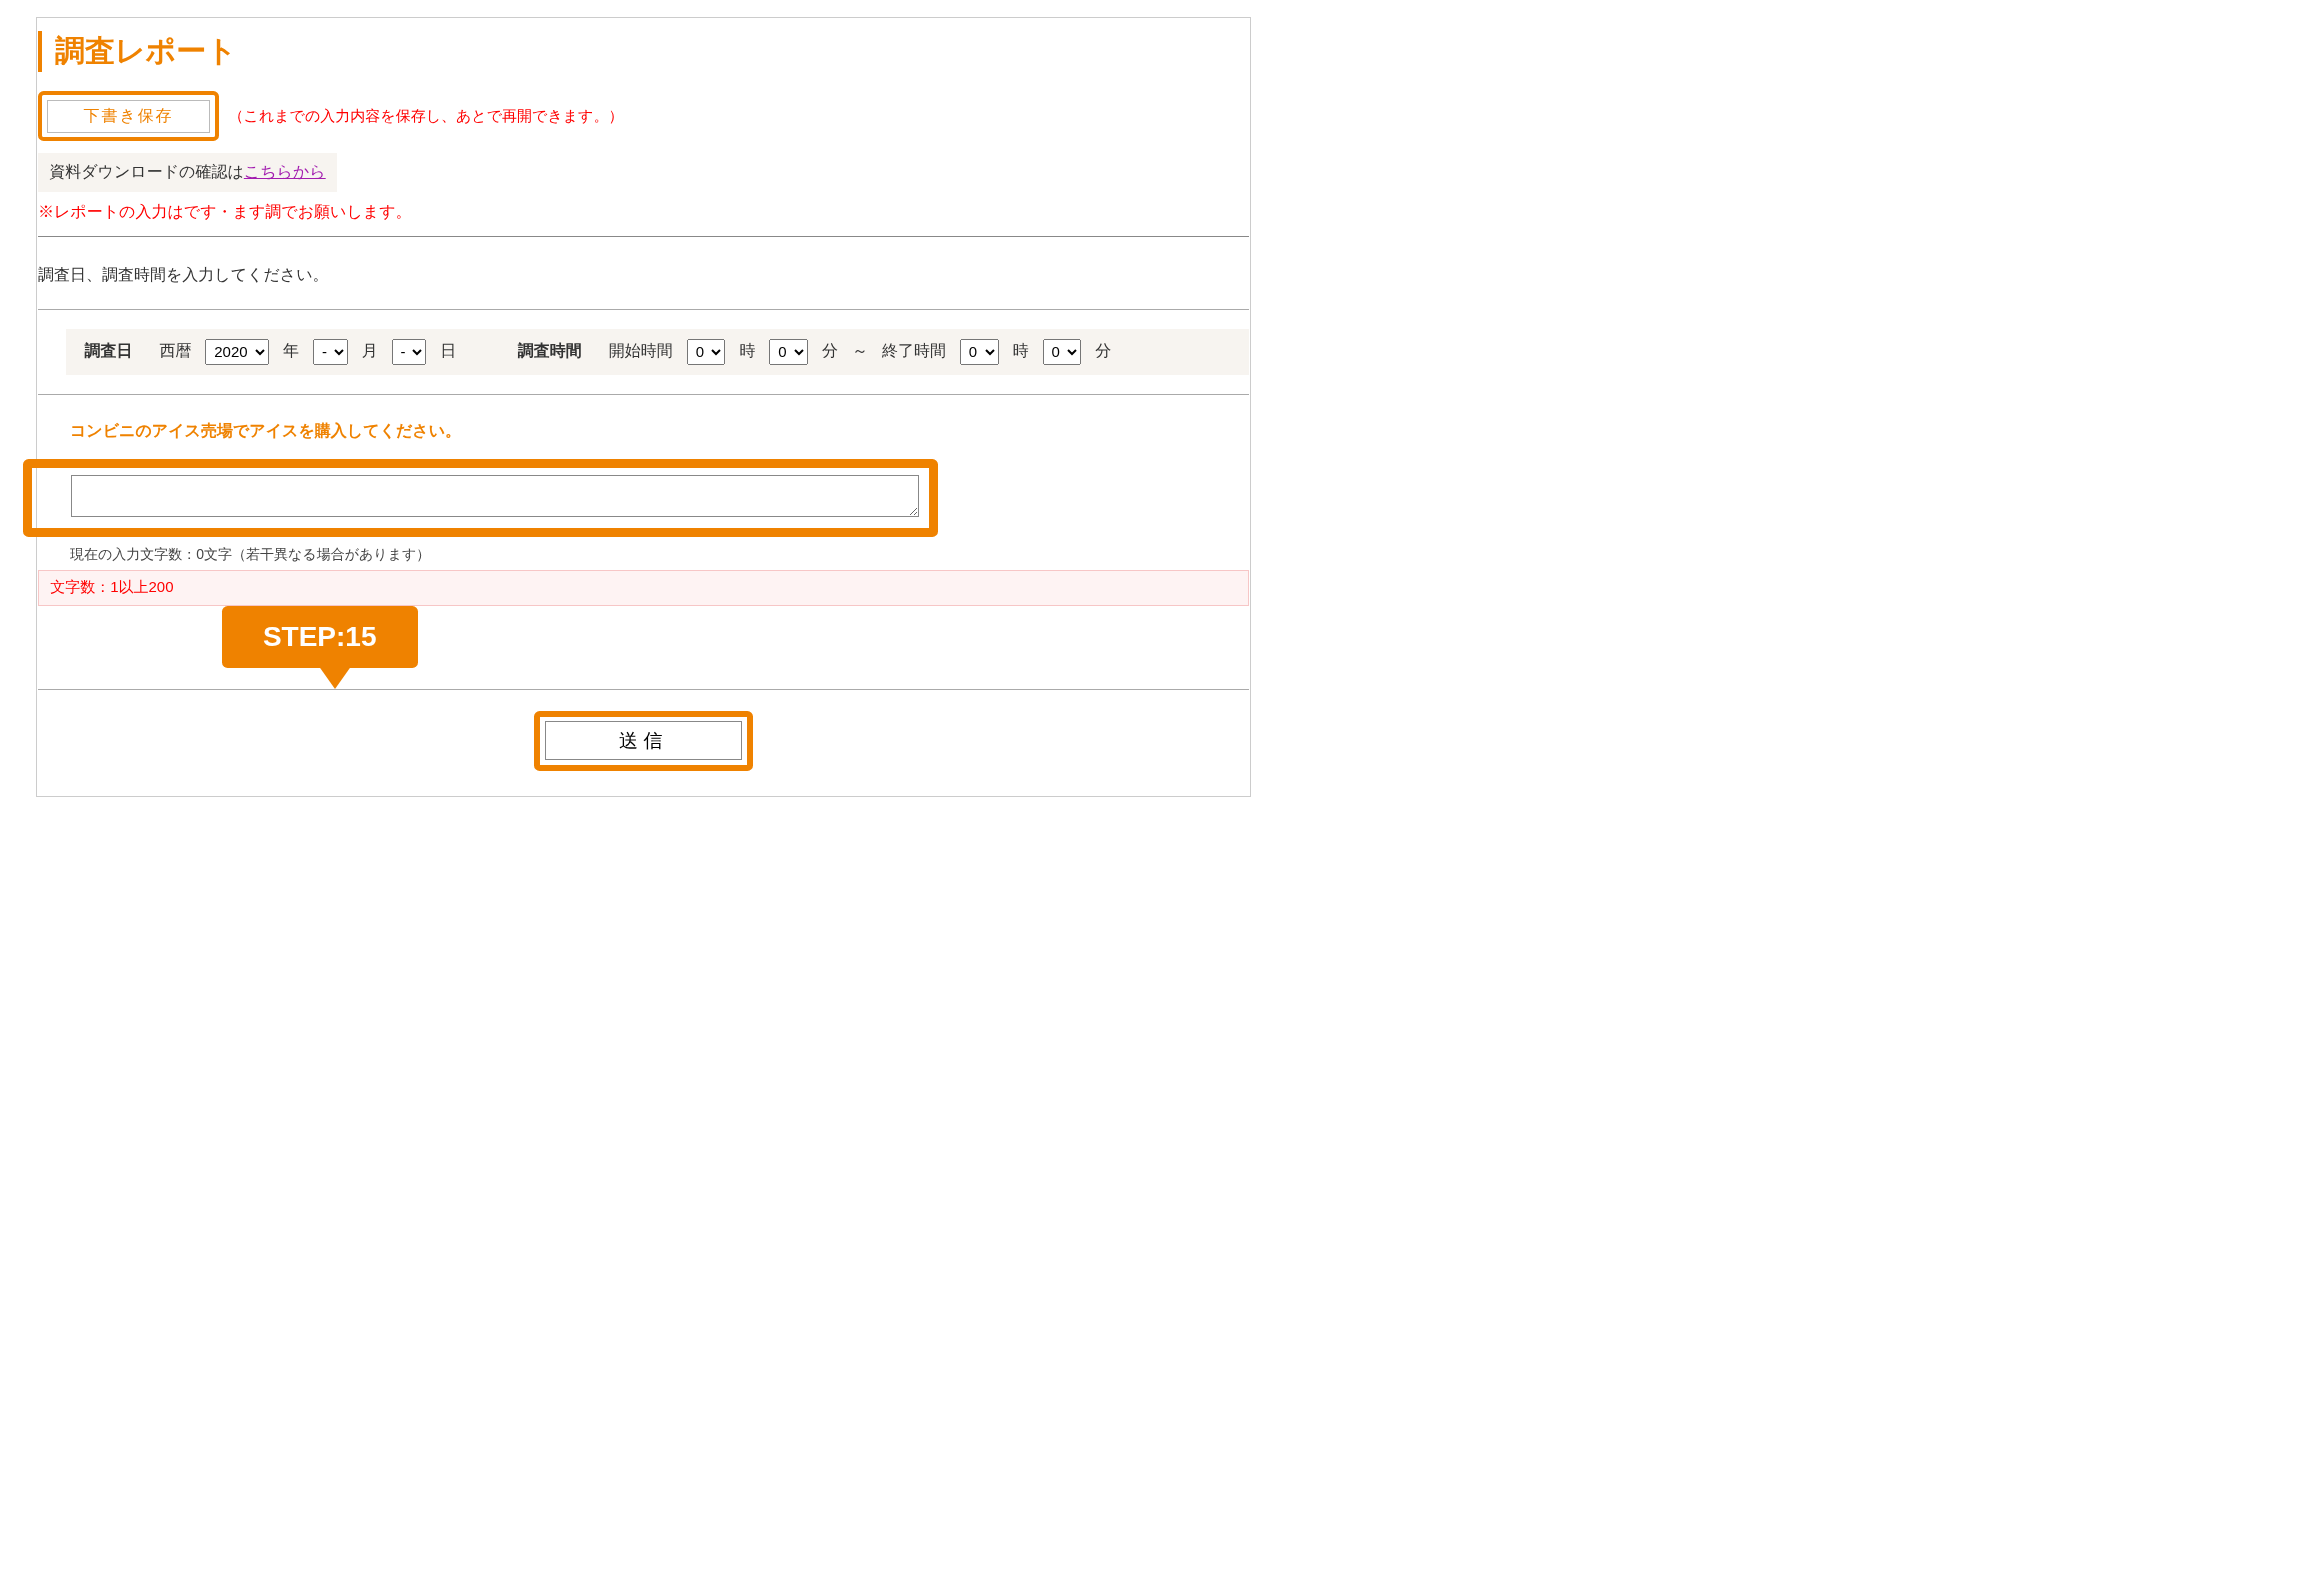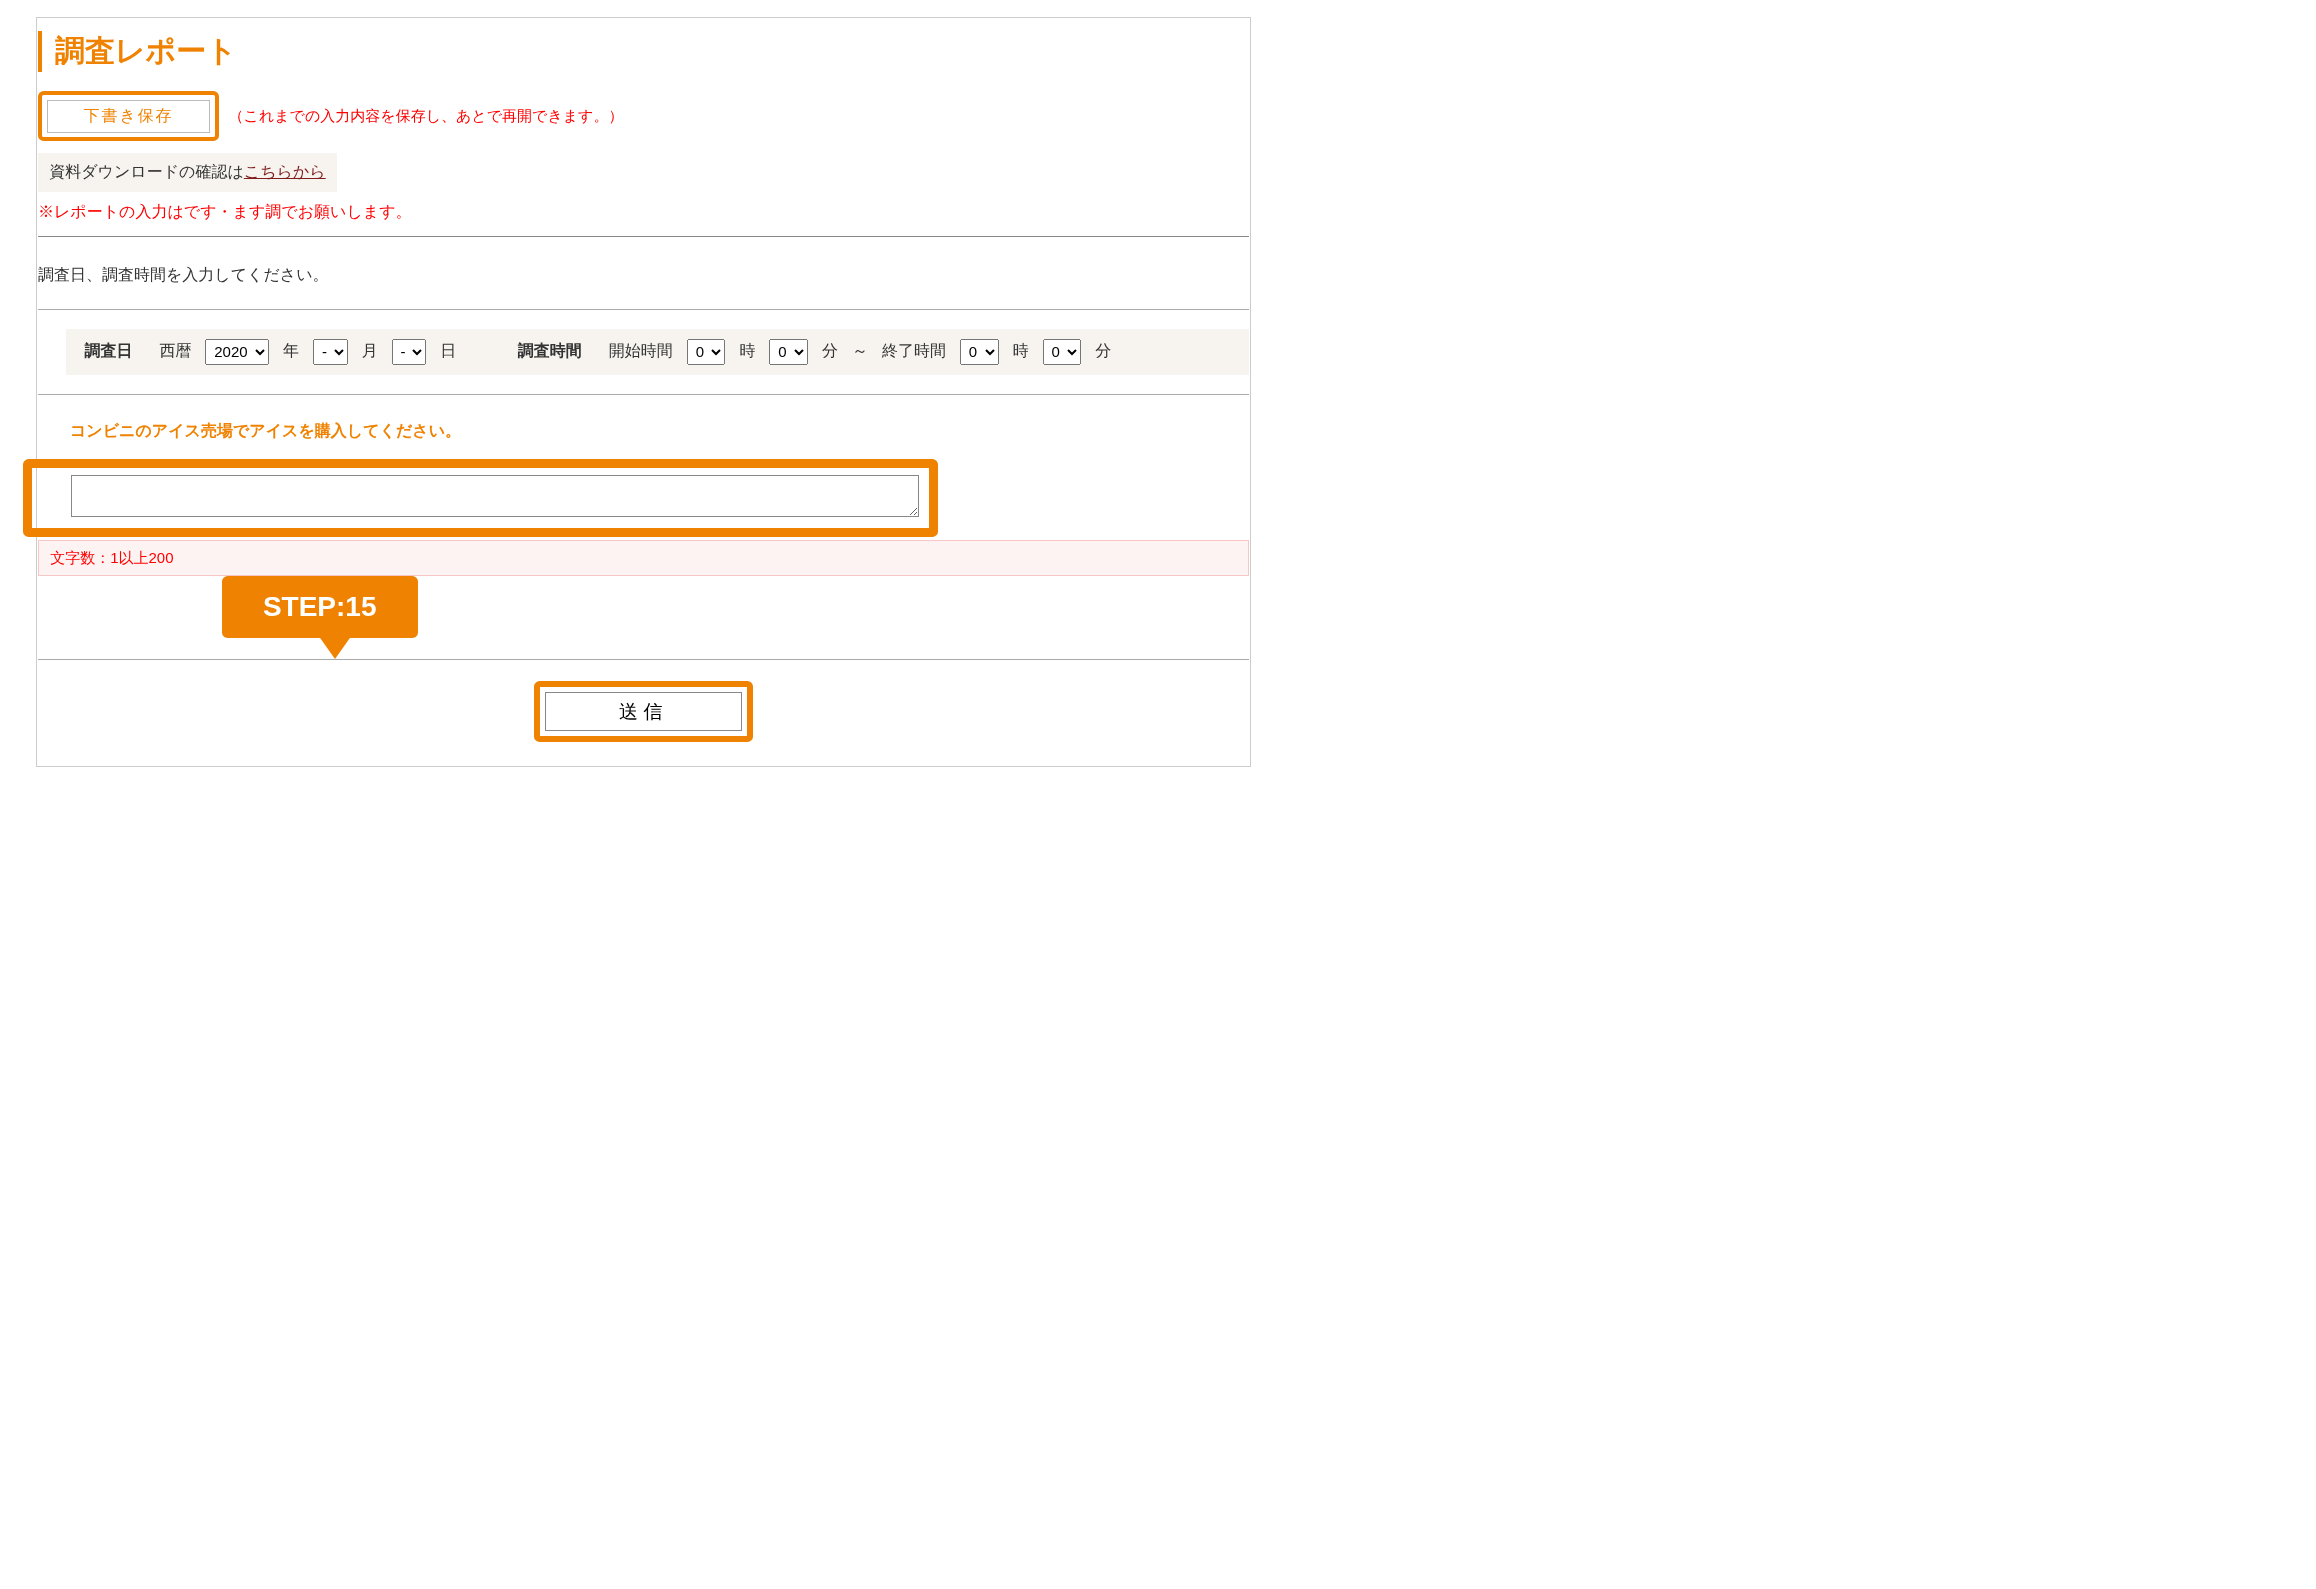--- a/index.html
+++ b/index.html
@@ -10,21 +10,21 @@
       font-size: 15px;
       color: #333;
     }
     .header-row { border-left: 4.7px solid #EF8200; padding-left: 13px; margin: 7.5px 0 19px 0;}
     .page-title { color: #EF8200; font-size: 30px; font-weight: bold; margin: 0; }
     .draft-row { display: flex; align-items: center; gap: 9.4px; margin-bottom: 11.3px;}
     .draft-btn-wrap { border: 4.7px solid #EF8200; border-radius: 5.6px; padding: 4.7px; display:inline-block;}
     .draft-btn { background: #fff; border: 0.9px solid #bbb; padding: 4.7px 36px; color: #EF8200; font-size: 16px; letter-spacing: 1.9px;}
     .save-note { color: #FF0000; font-size: 15px; }
     .dl-box { background: #f7f4f0; padding: 9.4px 11.3px; display:inline-block; font-size: 16px; margin-bottom:5.6px;}
-    .dl-box a { color: #7f1d1d; }
+    .dl-box a { color: #a21caf; }
     .warn-row { color: #FF0000; font-size: 16px; margin: 3.8px 0 13px;}
     hr.sep { border: none; border-top: 0.9px solid #888; margin: 11.3px 0;}
     .survey-table { width:100%; border-collapse: collapse;}
     .survey-table td { border: 0.9px solid #555; padding: 6.6px 9.4px; font-size: 16px;}
     .st-h { background: #fff0d9; text-align:center; font-weight:bold; width:104px;}
     .instr { margin: 28px 0 23.5px; font-size: 16px;}
     .date-section { border-top: 0.9px solid #aaa; border-bottom: 0.9px solid #aaa; padding: 19px 0; margin-bottom: 26px;}
     .date-inner { background: #f7f4f0; padding: 9.4px 13px; margin-left: 28px; display:flex; align-items:center; gap:14px; font-size: 16px; flex-wrap: wrap;}
     .date-inner .lbl { font-weight: bold; padding: 0 13px 0 5.6px;}
     .date-inner select { padding: 2.8px 3.8px; font-size: 15px;}
@@ -93,20 +93,21 @@
       <span>分</span>
     </div>
   </div>
 
   <div class="instruction-text">コンビニのアイス売場でアイスを購入してください。</div>
 
   <div class="q1-highlight">
     <textarea class="q-textarea" style=""></textarea>
   </div>
 
+  <div class="char-now">現在の入力文字数：0文字（若干異なる場合があります）</div>
   <div class="char-limit">文字数：1以上200</div>
 
   <div class="step-container">
     <div class="step-badge">STEP:15</div>
   </div>
 
   <div class="submit-row">
     <span class="submit-wrap">
       <button class="submit-btn">送信</button>
     </span>

